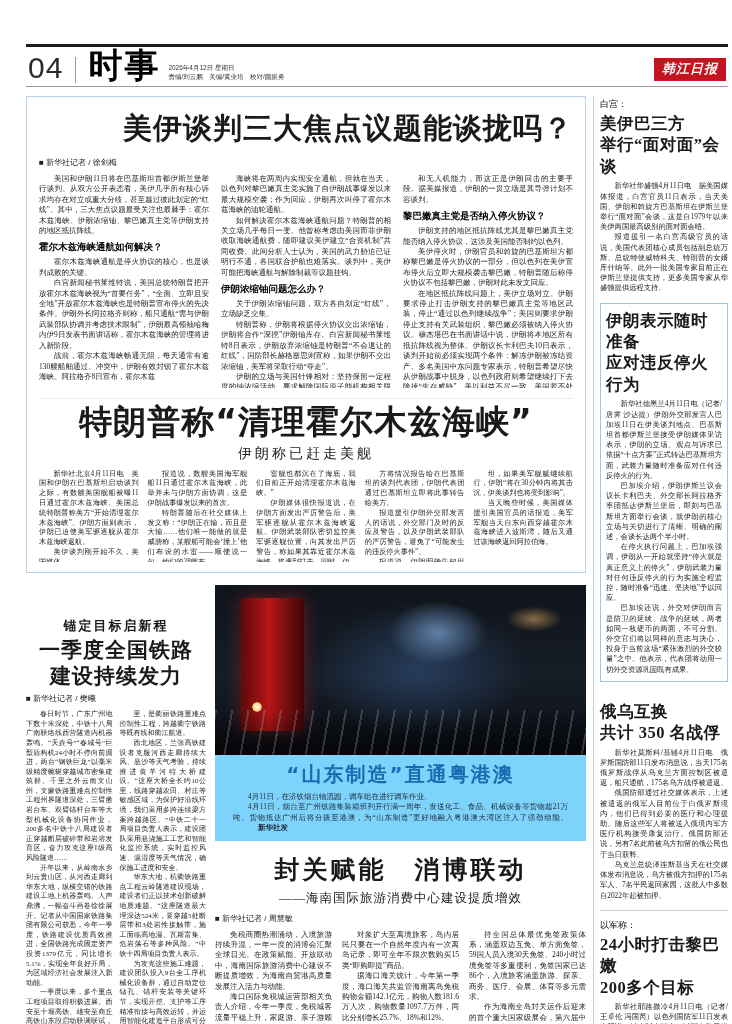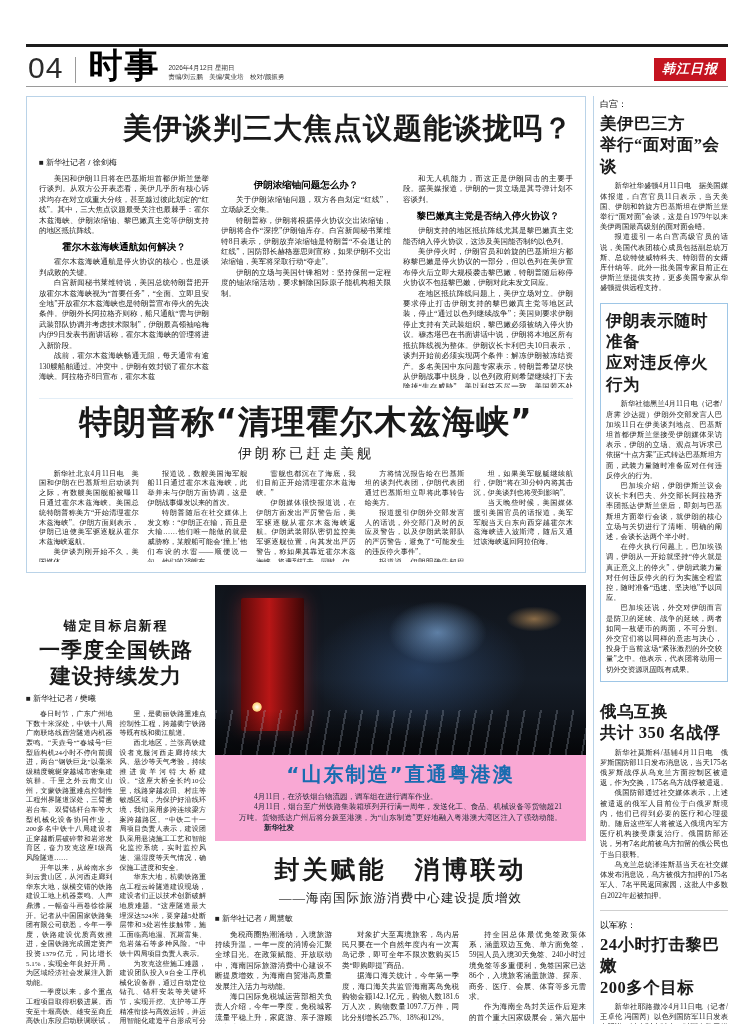--- a/index.html
+++ b/index.html
@@ -26,21 +26,21 @@
   .main-col { width:560px; flex:none; }
   .rail { flex:1; border-left:1px solid #bad3e8; padding-left:6px; height:936px; overflow:hidden; }
   
   .lead-box { border:1px solid #bad3e8; padding:8px 12px 10px; }
   .lead-head { text-align:right; font-size:29px; font-weight:bold; letter-spacing:1px; margin:4px 0 8px; }
   .byline { font-family:"Liberation Sans",sans-serif; font-size:8px; color:#222; margin:2px 0 6px; }
   .cols { display:flex; gap:12px; }
   .cols-lead { height:214px; overflow:hidden; }
   .col { flex:1; min-width:0; }
   .t { font-size:7.5px; line-height:10.4px; text-align:justify; text-indent:2em; color:#222; }
-  .sub { font-size:9.5px; font-weight:bold; margin:5px 0 3px; color:#000;text-align:center; }
+  .sub { font-size:9.5px; font-weight:bold; margin:5px 0 3px; color:#000; }
   
   .banner { margin-top:10px; border-top:1px solid #e3eef7; padding-top:6px; }
   .banner-head { font-family:"DejaVu Sans","Liberation Sans",sans-serif; text-align:center; font-size:33px; font-weight:900; letter-spacing:1px; line-height:1.05; }
   .banner-sub { text-align:center; font-size:14px; font-weight:normal; margin:5px 0 7px; letter-spacing:3px; }
   .cols-banner { height:92px; overflow:hidden; gap:9px; }
   .cols-banner .t { font-size:7.2px; line-height:9.8px; }
   
   .bottom-row { display:flex; gap:9px; margin-top:12px; }
   .rw-col { width:180px; flex:none; }
   .kicker { text-align:center; font-size:13px; font-weight:bold; letter-spacing:2px;margin-top:32px; }
@@ -58,21 +58,21 @@
   }
   .loco { position:absolute; left:7%; top:8%; width:17%; height:78%;
     background:linear-gradient(90deg,#5e0a0a,#b81616 45%,#7d0f0f 70%,#3c0606);
     box-shadow:0 0 18px rgba(200,40,40,.45); border-radius:2px; }
   .loco:after { content:""; position:absolute; left:18%; bottom:14%; width:10px; height:10px; border-radius:50%;
     background:radial-gradient(circle,#fff,#ffd27a 60%,transparent 75%); }
   .tracks { position:absolute; left:0; right:0; bottom:0; height:26%;
     background:repeating-linear-gradient(100deg, rgba(160,170,185,.28) 0 2px, transparent 2px 16px),
                linear-gradient(180deg, transparent, rgba(0,0,0,.55)); }
   
-  .cap-band { background:#f9a8d4; padding:6px 24px 7px; }
+  .cap-band { background:#7dd3fc; padding:6px 18px 7px; }
   .cap-head { text-align:center; color:#1a6cb0; font-family:"DejaVu Sans","Liberation Sans",sans-serif; font-size:20px; font-weight:900; letter-spacing:2px; margin-bottom:4px; }
   .cap-t { font-size:7.5px; line-height:10.5px; text-align:justify; text-indent:2em; color:#1d2835; }
   .cap-credit { display:inline-block; margin-left:10px; font-weight:bold; }
   
   .hn-head { text-align:center; font-size:25px; font-weight:900; letter-spacing:3px; margin-top:12px; }
   .hn-sub { text-align:center; font-size:12.5px; font-weight:normal; margin:4px 0 6px; letter-spacing:1px; }
   .cols-hn { height:148px; overflow:hidden; gap:10px; }
   
   .rail .kick { font-size:9px; color:#111; margin:2px 0 2px; }
   .rail-head { font-size:16.5px; font-weight:bold; line-height:1.3; letter-spacing:0.5px; }
@@ -116,20 +116,24 @@
                 <p class="t">美国和伊朗11日将在巴基斯坦首都伊斯兰堡举行谈判。从双方公开表态看，美伊几乎所有核心诉求均存在对立或重大分歧，甚至越过彼此划定的“红线”。其中，三大焦点议题最受关注也最棘手：霍尔木兹海峡、伊朗浓缩铀、黎巴嫩真主党等伊朗支持的地区抵抗阵线。</p>
               </div>
             <h4 class="sub">霍尔木兹海峡通航如何解决？</h4>
             <div>
                 <p class="t">霍尔木兹海峡通航是停火协议的核心，也是谈判成败的关键。</p>
                 <p class="t">白宫新闻秘书莱维特说，美国总统特朗普把开放霍尔木兹海峡视为“首要任务”，“全面、立即且安全地”开放霍尔木兹海峡也是特朗普宣布停火的先决条件。伊朗外长阿拉格齐则称，船只通航“需与伊朗武装部队协调并考虑技术限制”，伊朗最高领袖哈梅内伊9日发表书面讲话称，霍尔木兹海峡的管理将进入新阶段。</p>
                 <p class="t">战前，霍尔木兹海峡畅通无阻，每天通常有逾130艘船舶通过。冲突中，伊朗有效封锁了霍尔木兹海峡。阿拉格齐8日宣布，霍尔木兹</p>
               </div>
           </div>
           <div class="col">
+            <div>
+                <p class="t">海峡将在两周内实现安全通航，但就在当天，以色列对黎巴嫩真主党实施了自伊朗战事爆发以来最大规模空袭；作为回应，伊朗再次叫停了霍尔木兹海峡的油轮通航。</p>
+                <p class="t">如何解决霍尔木兹海峡通航问题？特朗普的相关立场几乎每日一变。他曾称考虑由美国而非伊朗收取海峡通航费，随即建议美伊建立“合资机制”共同收费。此间分析人士认为，美国的武力胁迫已证明行不通，各国联合护航也难落实。谈判中，美伊可能把海峡通航与解除制裁等议题挂钩。</p>
+              </div>
             <h4 class="sub">伊朗浓缩铀问题怎么办？</h4>
             <div>
                 <p class="t">关于伊朗浓缩铀问题，双方各自划定“红线”，立场缺乏交集。</p>
                 <p class="t">特朗普称，伊朗将根据停火协议交出浓缩铀，伊朗将合作“深挖”伊朗铀库存。白宫新闻秘书莱维特8日表示，伊朗放弃浓缩铀是特朗普“不会退让的红线”，国防部长赫格塞思则宣称，如果伊朗不交出浓缩铀，美军将采取行动“夺走”。</p>
                 <p class="t">伊朗的立场与美国针锋相对：坚持保留一定程度的铀浓缩活动，要求解除国际原子能机构相关限制。</p>
               </div>
           </div>
           <div class="col">
             <div>
                 <p class="t">和无人机能力，而这正是伊朗回击的主要手段。据美媒报道，伊朗的一贯立场是其导弹计划不容谈判。</p>
@@ -265,21 +269,21 @@
             <p class="t">巴加埃还说，外交对伊朗而言是防卫的延续、战争的延续，两者如同一枚硬币的两面，不可分割。外交官们将以同样的意志与决心，投身于当前这场“紧张激烈的外交较量”之中。他表示，代表团将动用一切外交资源巩固既有成果。</p>
           </div>
       </div>
 
       <div class="rail-art">
         <h3 class="rail-head">
           <span>俄乌互换</span><br>
           <span>共计 350 名战俘</span>
         </h3>
         <div class="mt4">
-            <p class="t">新华社莫斯科/基辅4月11日电　俄罗斯国防部11日发布消息说，当天175名俄罗斯战俘从乌克兰方面控制区被遣返，作为交换，175名乌方战俘被遣返。</p>
+            <p class="t">新华社莫斯科/基辅4月11日电　俄罗斯国防部11日发布消息说，当天175名俄罗斯战俘从乌克兰方面控制区被遣返，船只通航，175名乌方战俘被遣返。</p>
             <p class="t">俄国防部通过社交媒体表示，上述被遣返的俄军人目前位于白俄罗斯境内，他们已得到必要的医疗和心理援助。随后这些军人将被送入俄境内军方医疗机构接受康复治疗。俄国防部还说，另有7名此前被乌方扣留的俄公民也于当日获释。</p>
             <p class="t">乌克兰总统泽连斯基当天在社交媒体发布消息说，乌方被俄方扣押的175名军人、7名平民返回家园，这批人中多数自2022年起被扣押。</p>
           </div>
       </div>
 
       <div class="rail-div"></div>
 
       <div class="rail-art">
         <div class="kick">以军称：</div>
         <h3 class="rail-head">

